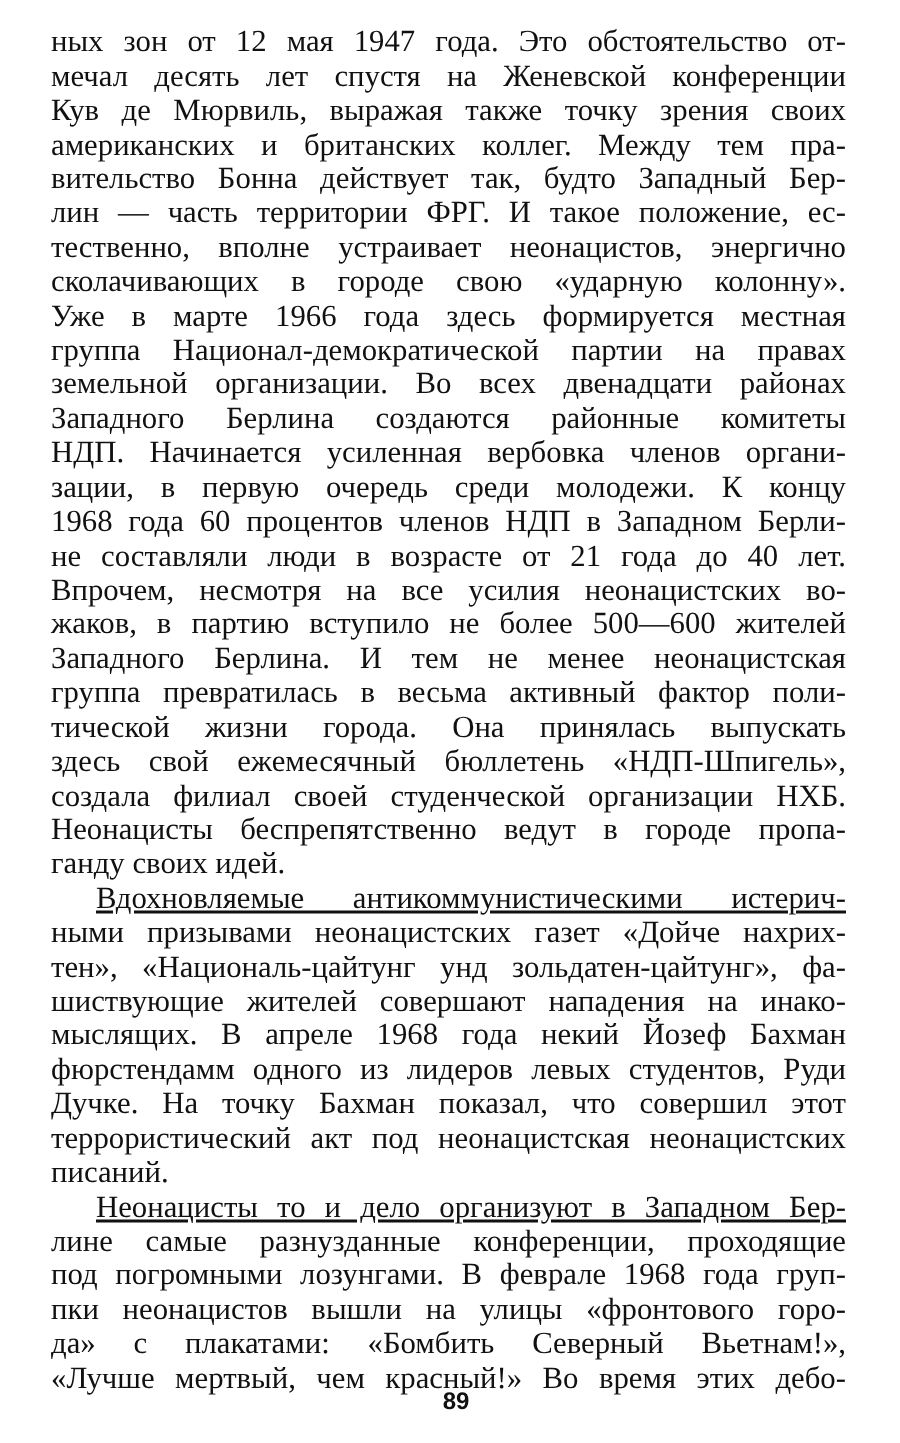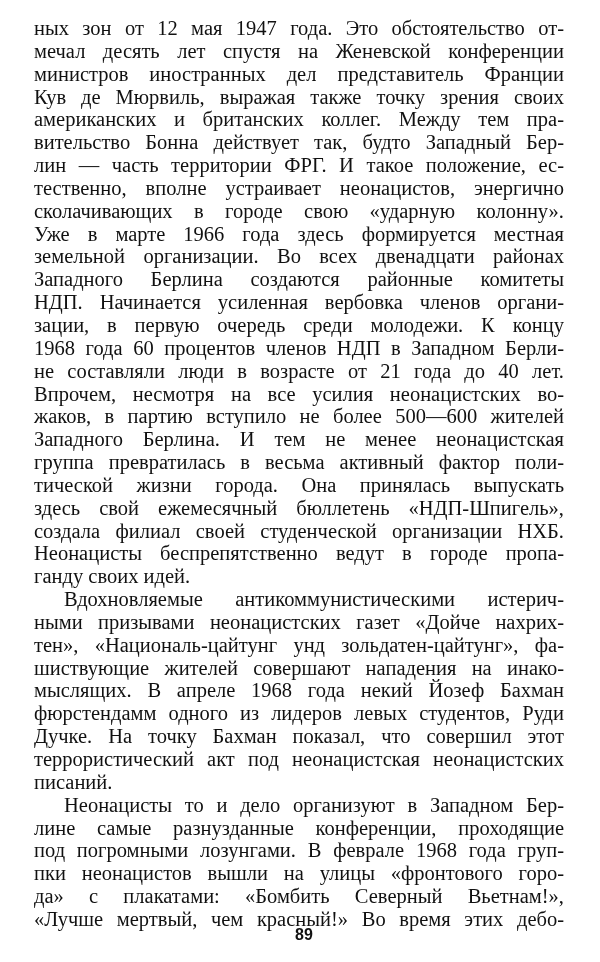--- a/index.html
+++ b/index.html
@@ -7,42 +7,42 @@
     .page {
       position: absolute; left: 34px; top: 17px; width: 530px;
       font-family: "Liberation Serif", serif; font-size: 20.5px; line-height: 22.85px;
       color: #111111;
     }
     .line {
       display: block; white-space: nowrap; text-align: justify; text-align-last: justify;
       height: 22.85px; overflow: visible;
     }
     .line.last { text-align-last: left; }
-    .line.indent { padding-left: 30px; }
+    .line.indent { padding-left: 30px; text-decoration: underline; }
     .page-number {
       position: absolute; left: 0; width: 600px; top: 926px; text-align: center;
       font-family: "Liberation Sans", sans-serif; font-weight: bold; font-size: 16px; color: #111;
       padding-left: 4px;
     }
   </style>
 </head>
 <body>
 
 <div class="page">
   <div>
     <span class="line">ных зон от 12 мая 1947 года. Это обстоятельство от-</span>
     <span class="line">мечал десять лет спустя на Женевской конференции</span>
-    <span class="line">министров иностранных дел представитель Франции</span>
     <span class="line">Кув де Мюрвиль, выражая также точку зрения своих</span>
     <span class="line">американских и британских коллег. Между тем пра-</span>
     <span class="line">вительство Бонна действует так, будто Западный Бер-</span>
     <span class="line">лин — часть территории ФРГ. И такое положение, ес-</span>
     <span class="line">тественно, вполне устраивает неонацистов, энергично</span>
     <span class="line">сколачивающих в городе свою «ударную колонну».</span>
     <span class="line">Уже в марте 1966 года здесь формируется местная</span>
+    <span class="line">группа Национал-демократической партии на правах</span>
     <span class="line">земельной организации. Во всех двенадцати районах</span>
     <span class="line">Западного Берлина создаются районные комитеты</span>
     <span class="line">НДП. Начинается усиленная вербовка членов органи-</span>
     <span class="line">зации, в первую очередь среди молодежи. К концу</span>
     <span class="line">1968 года 60 процентов членов НДП в Западном Берли-</span>
     <span class="line">не составляли люди в возрасте от 21 года до 40 лет.</span>
     <span class="line">Впрочем, несмотря на все усилия неонацистских во-</span>
     <span class="line">жаков, в партию вступило не более 500—600 жителей</span>
     <span class="line">Западного Берлина. И тем не менее неонацистская</span>
     <span class="line">группа превратилась в весьма активный фактор поли-</span>

